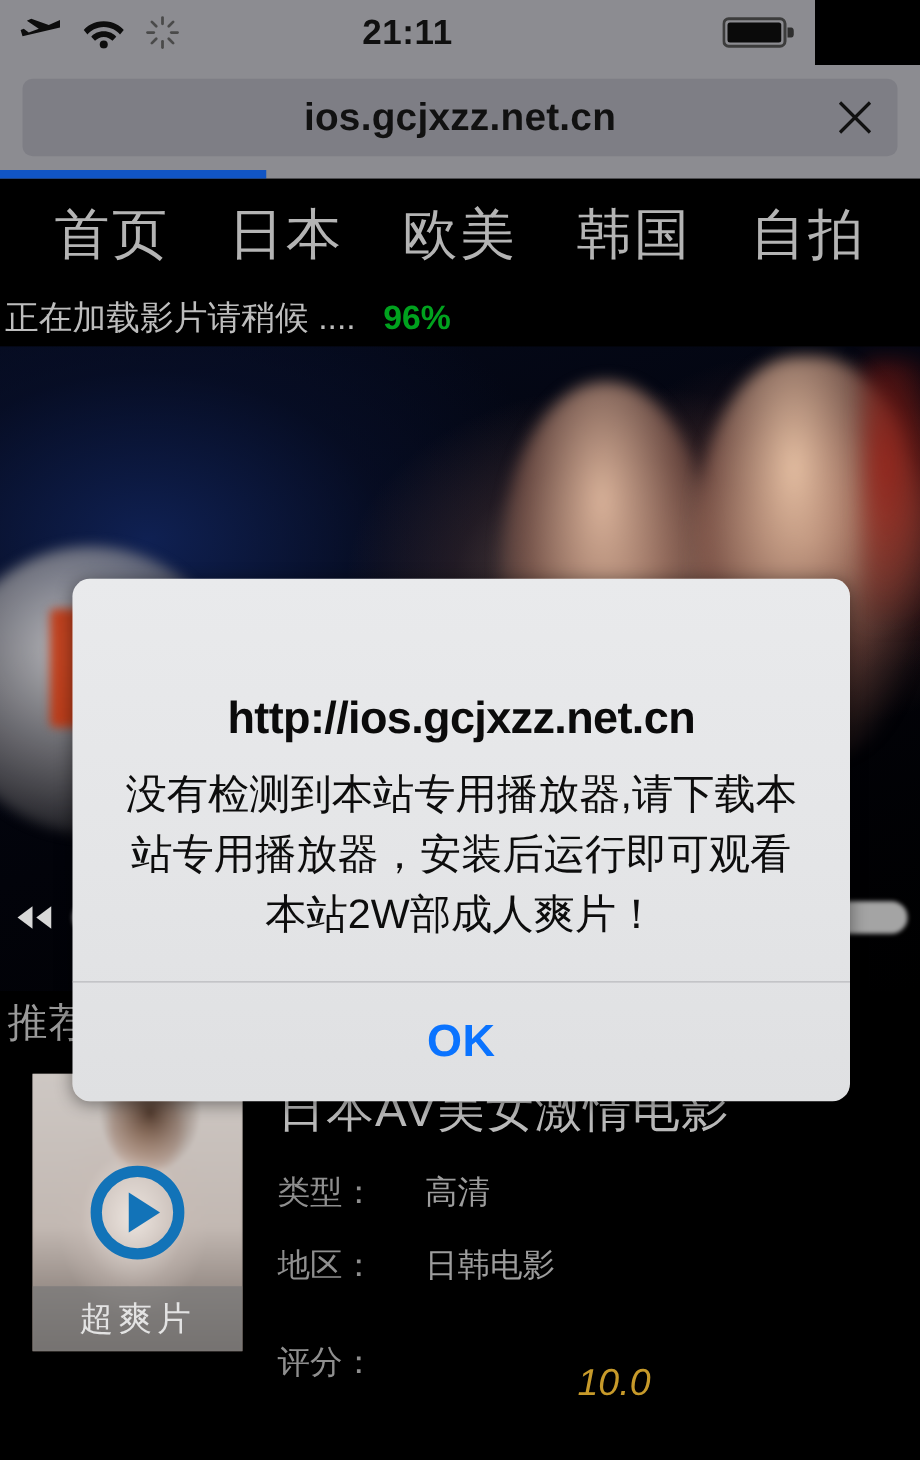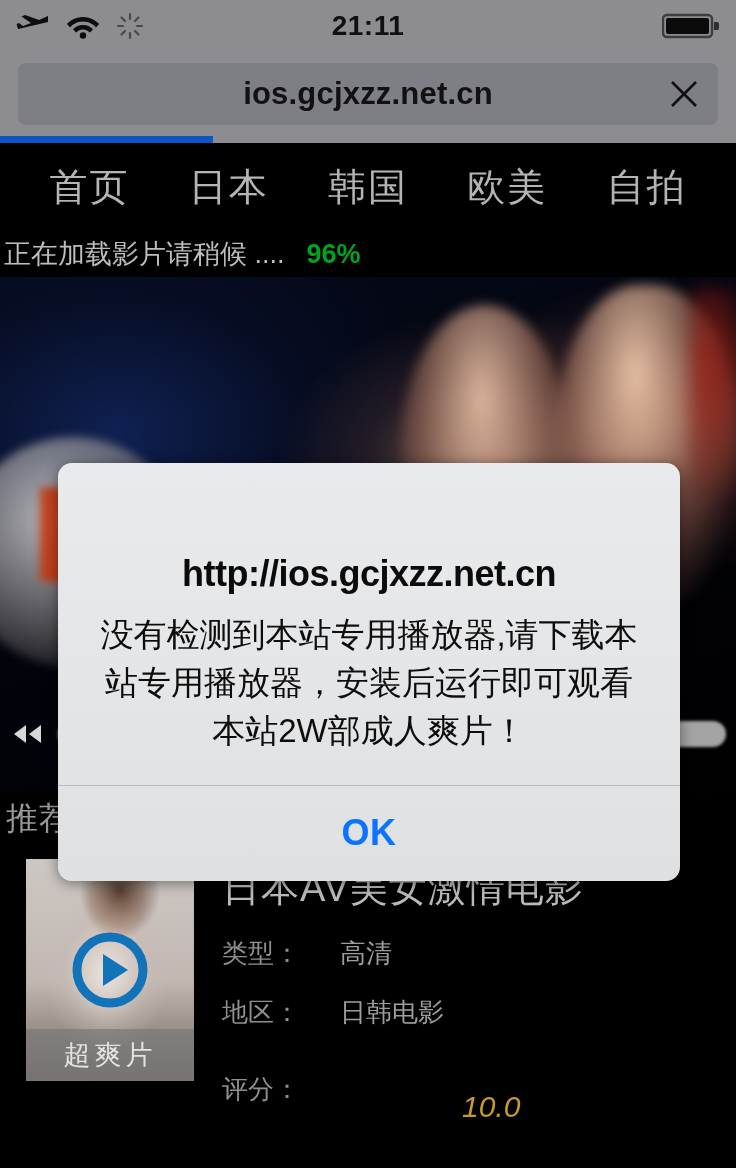--- a/index.html
+++ b/index.html
@@ -17,21 +17,21 @@
     width: 736px;
     height: 1168px;
     background: #000;
     overflow: hidden;
   }
 
   
   .status-bar {
     position: absolute;
     top: 0; left: 0;
-    width: 736px;
+    width: 652px;
     height: 52px;
     background: #8c8c91;
     display: flex;
     align-items: center;
     padding: 0 16px;
   }
   .status-left {
     display: flex;
     align-items: center;
     gap: 16px;
@@ -118,21 +118,21 @@
   
   .navtabs {
     display: flex;
     align-items: center;
     height: 88px;
     padding: 0 20px;
   }
   .navtab {
     flex: 1;
     text-align: center;
-    font-size: 38px;
+    font-size: 44px;
     color: #b4b4b4;
     letter-spacing: 2px;
   }
 
   
   .loading-line {
     height: 46px;
     padding: 0 4px;
     display: flex;
     align-items: center;
@@ -411,22 +411,22 @@
 
   <div class="load-progress">
     <div class="load-progress-fill" id="progress-fill" style="width: 29%;"></div>
   </div>
 
   <div class="page">
 
     <div class="navtabs">
       <div class="navtab">首页</div>
       <div class="navtab">日本</div>
+      <div class="navtab">欧美</div>
       <div class="navtab">韩国</div>
-      <div class="navtab">欧美</div>
       <div class="navtab">自拍</div>
     </div>
 
     <div class="loading-line">
       <span class="loading-text">正在加载影片请稍候 ....</span>
       <span class="loading-pct" style="color: rgb(0, 162, 30);">96%</span>
     </div>
 
     <div class="player">
       <div class="player-frame"></div>

